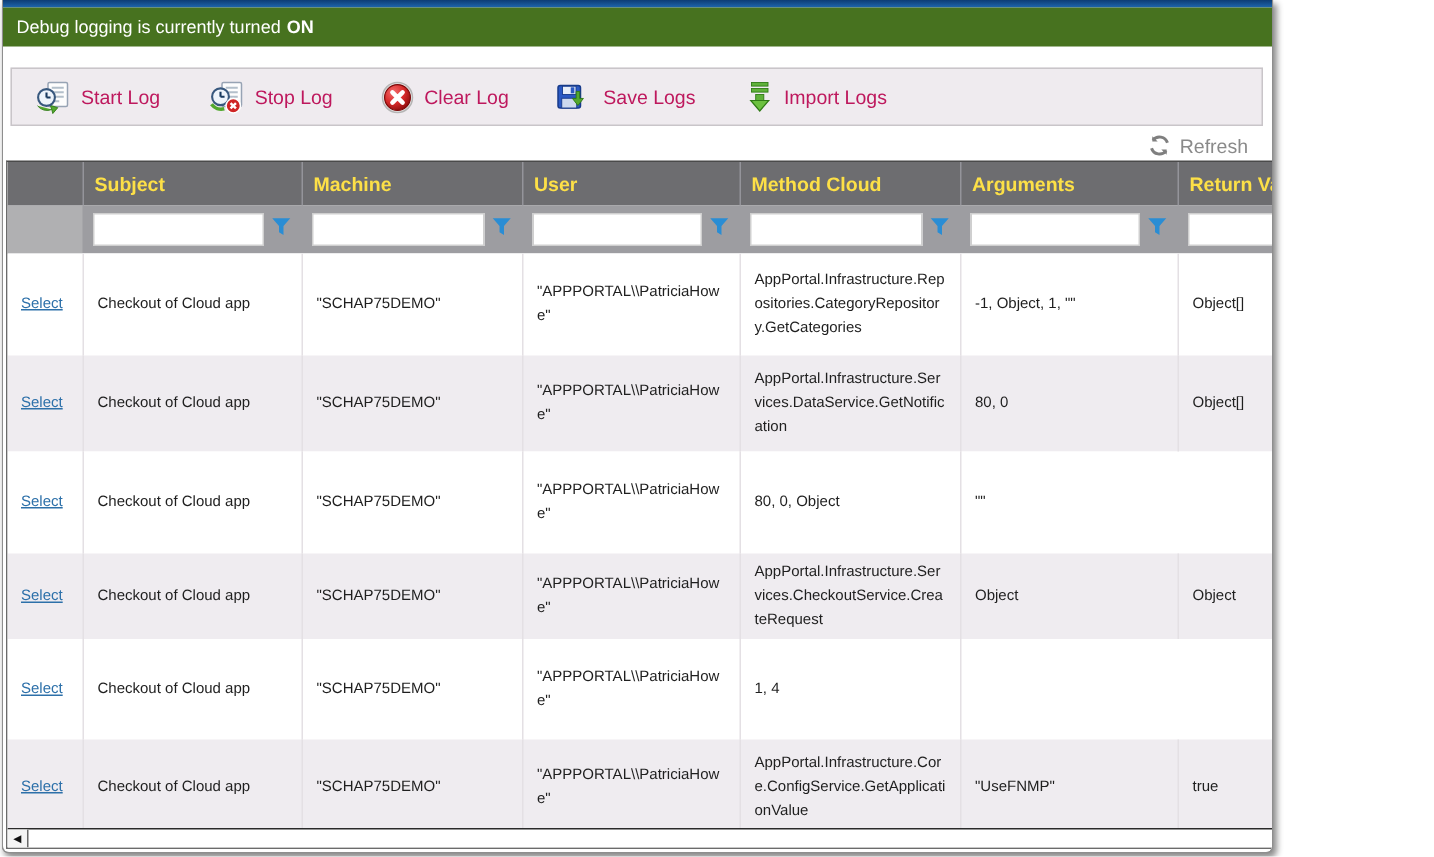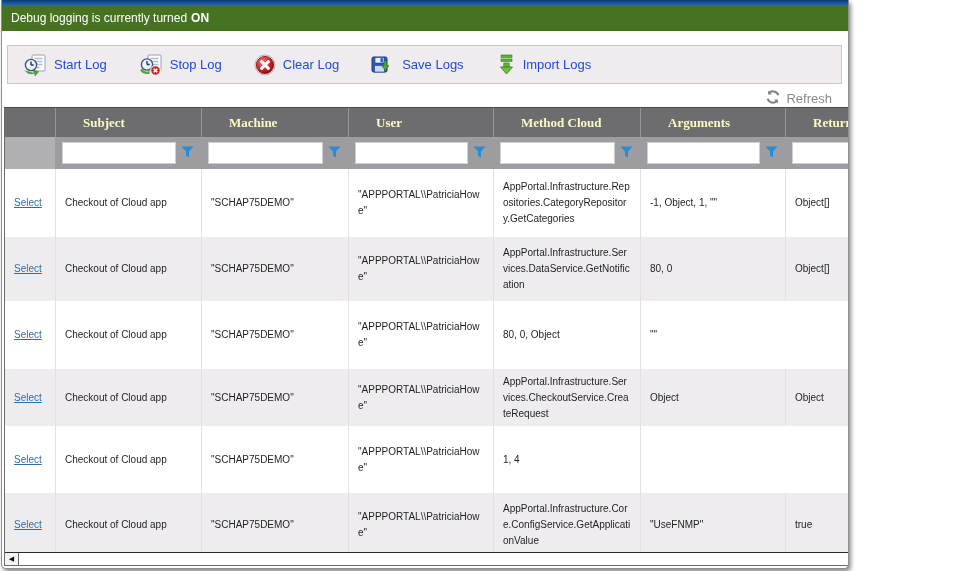--- a/index.html
+++ b/index.html
@@ -17,36 +17,36 @@
     background:linear-gradient(#0d3d74,#1e66ad); }
 
   .banner { position:absolute; top:5px; left:0; right:0; height:26px;
     background:#47721f; color:#fff; font-size:12px;
     display:flex; align-items:center; padding-left:9px; }
   .banner b { margin-left:4px; font-weight:bold; }
 
   .toolbar { position:absolute; top:45px; left:5px; right:6px; height:39px;
     background:#efebef; border:1px solid #c9c5c9;
     display:flex; align-items:center; gap:32px; padding-left:15px; }
-  .tbtn { display:flex; align-items:center; gap:7px; color:#1d4ed8;
+  .tbtn { display:flex; align-items:center; gap:7px; color:#be185d;
     font-size:13px; cursor:pointer; white-space:nowrap; }
   .tbtn svg { display:block; }
 
   .refresh { position:absolute; top:90px; right:16px; height:16px;
-    display:flex; align-items:center; gap:6px; color:#8a8a8a; font-size:13px; cursor:pointer; }
+    display:flex; align-items:flex-start; gap:6px; color:#8a8a8a; font-size:13px; cursor:pointer; }
 
   .grid { position:absolute; top:107px; left:2px; width:948px; bottom:2px;
     border:1px solid #6b6b6b; border-top-color:#4a4a4a; background:#fff;
     display:flex; flex-direction:column; overflow:hidden; }
 
   .gridrow { display:grid; grid-template-columns:50px 146px 147px 145px 147px 145px 1fr; }
 
   .hdr { background:#6d6d70; height:29px; flex:0 0 29px; }
-  .hdr-cell { color:#fef9c3; font-weight:bold; font-size:13px; display:flex;
-    align-items:center; padding-left:27px; border-left:1px solid #94949a;font-family:Liberation Serif, serif; }
+  .hdr-cell { color:#fde047; font-weight:bold; font-size:13px; display:flex;
+    align-items:center; padding-left:7px; border-left:1px solid #94949a; }
   .hdr-cell:first-child { border-left:none; }
 
   .filters { background:#9d9da1; height:32px; flex:0 0 32px; }
   .filter-cell { display:flex; align-items:center; padding:0 7px; gap:5px; }
   .filter-cell.blank { background:#b0b0b2; }
   .filter-cell input { flex:1; min-width:0; height:22px; border:1px solid #cfcfcf;
     background:#fff; font-size:12px; padding:0 4px; outline:none; }
 
   .body { position:relative; flex:1 1 auto; overflow:hidden; background:#fff; }
   .drow:nth-child(odd)  { background:#ffffff; }

